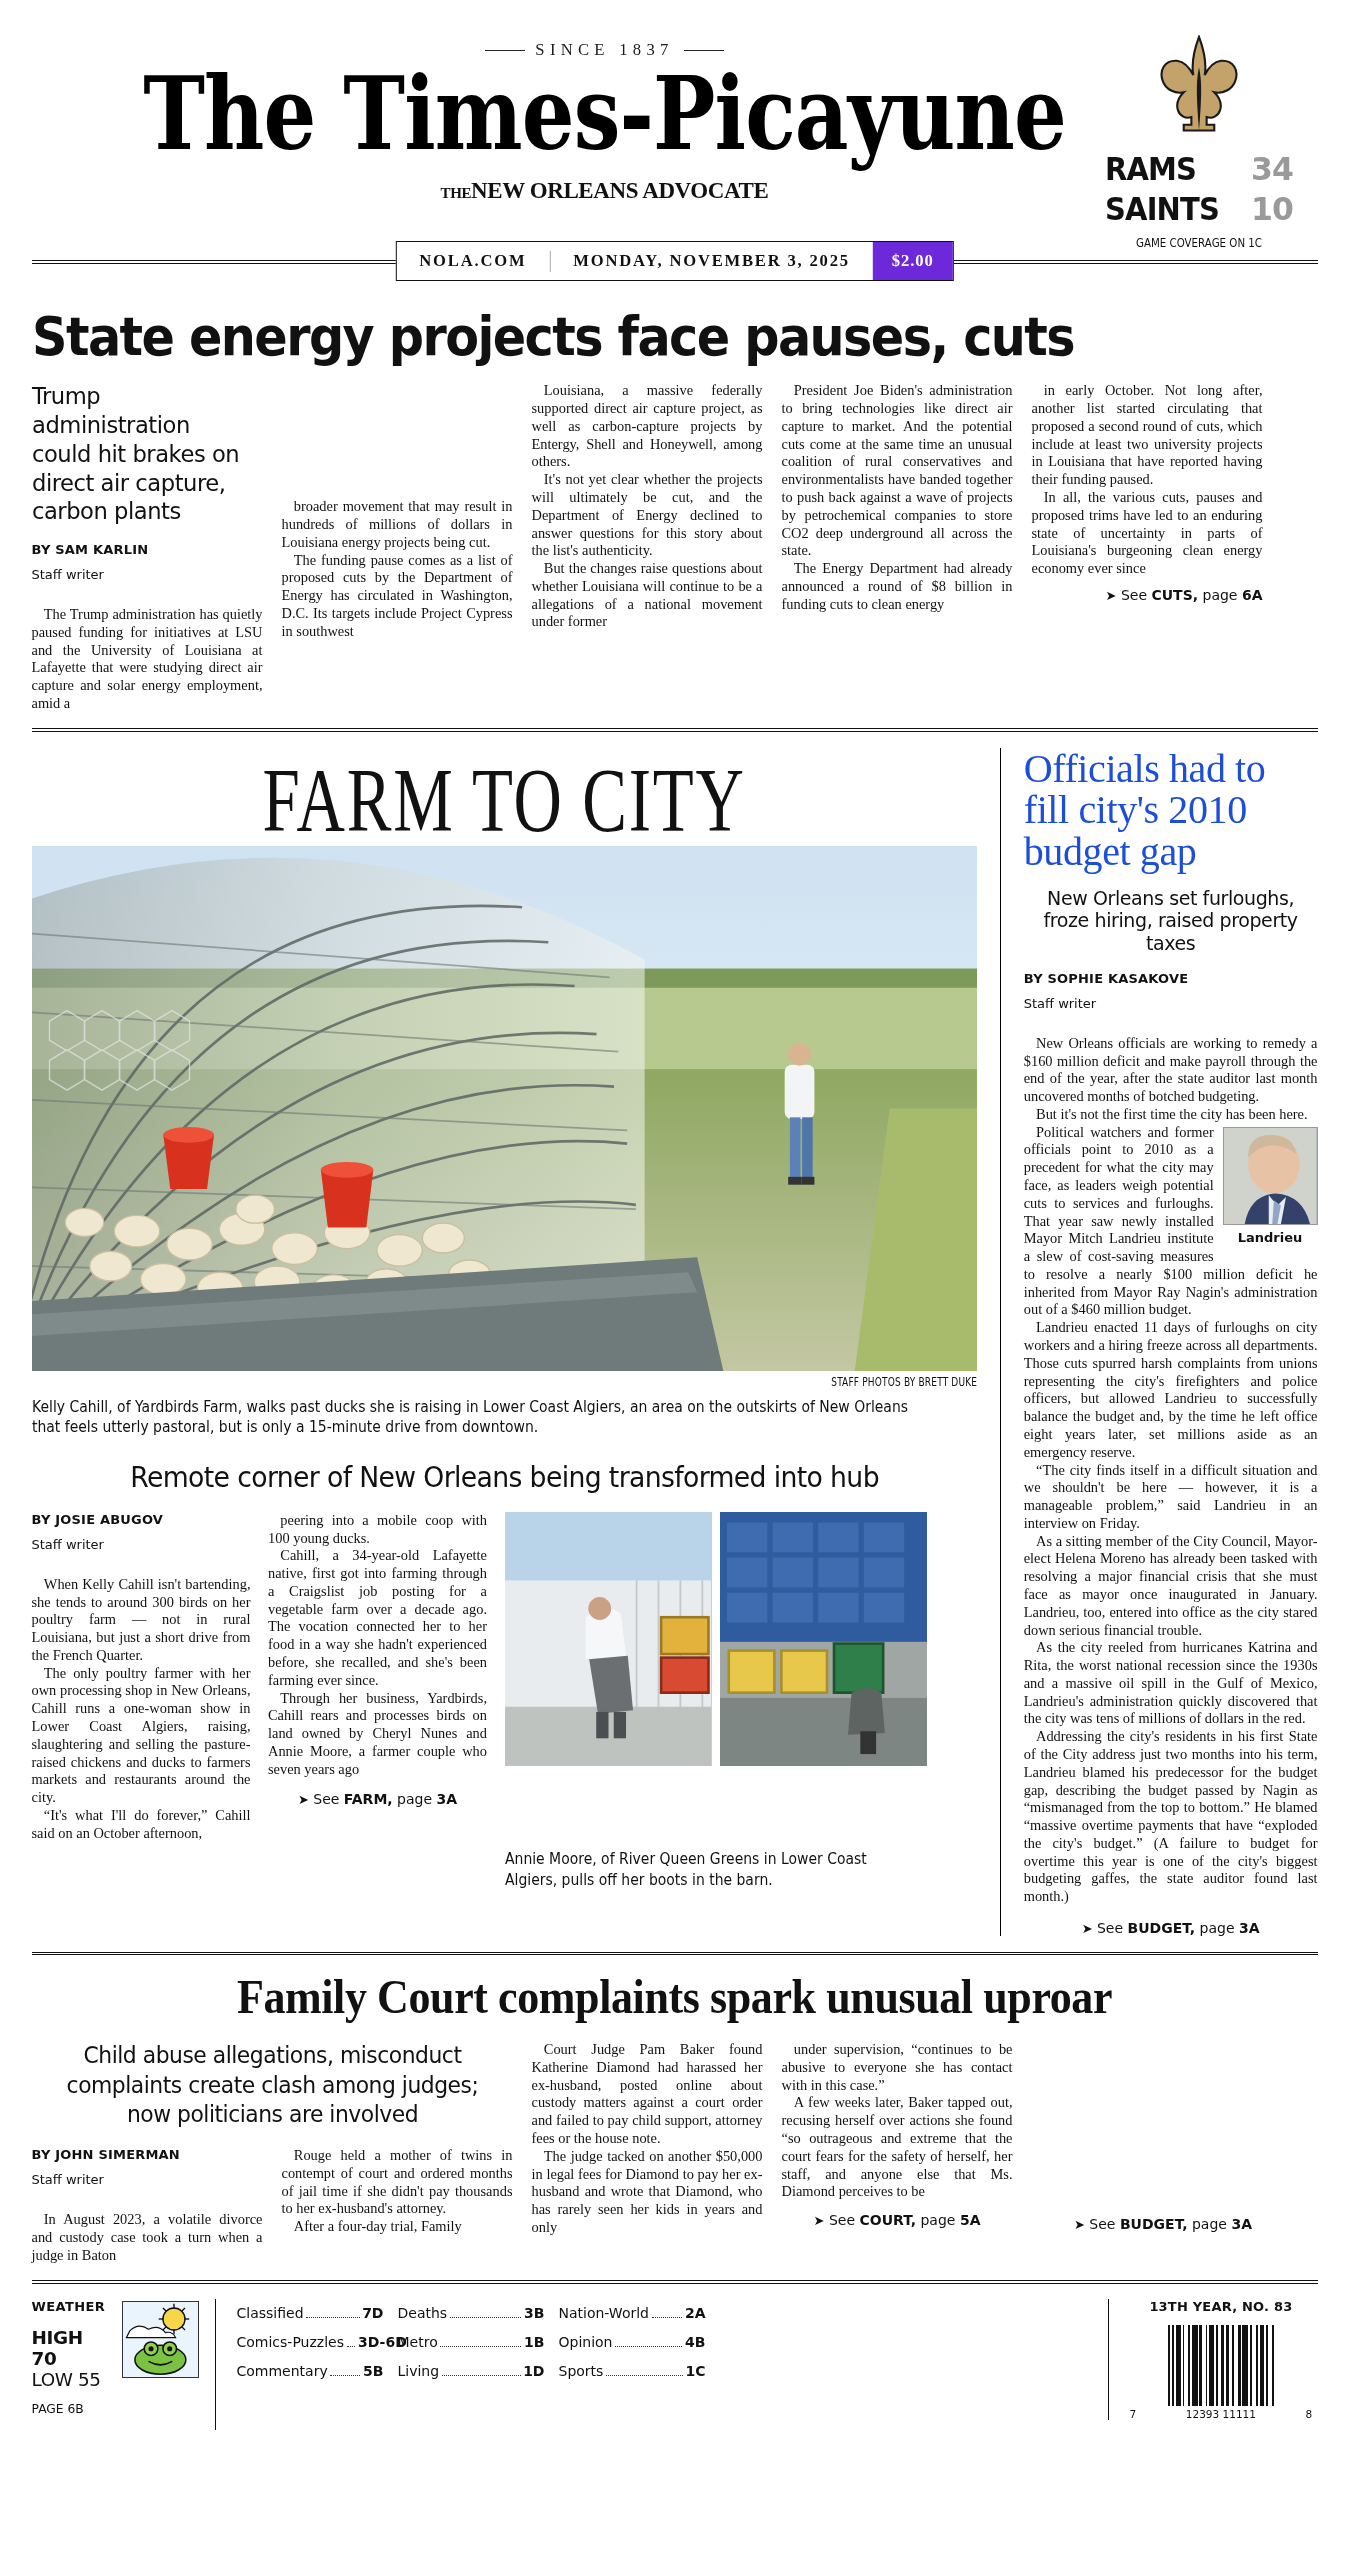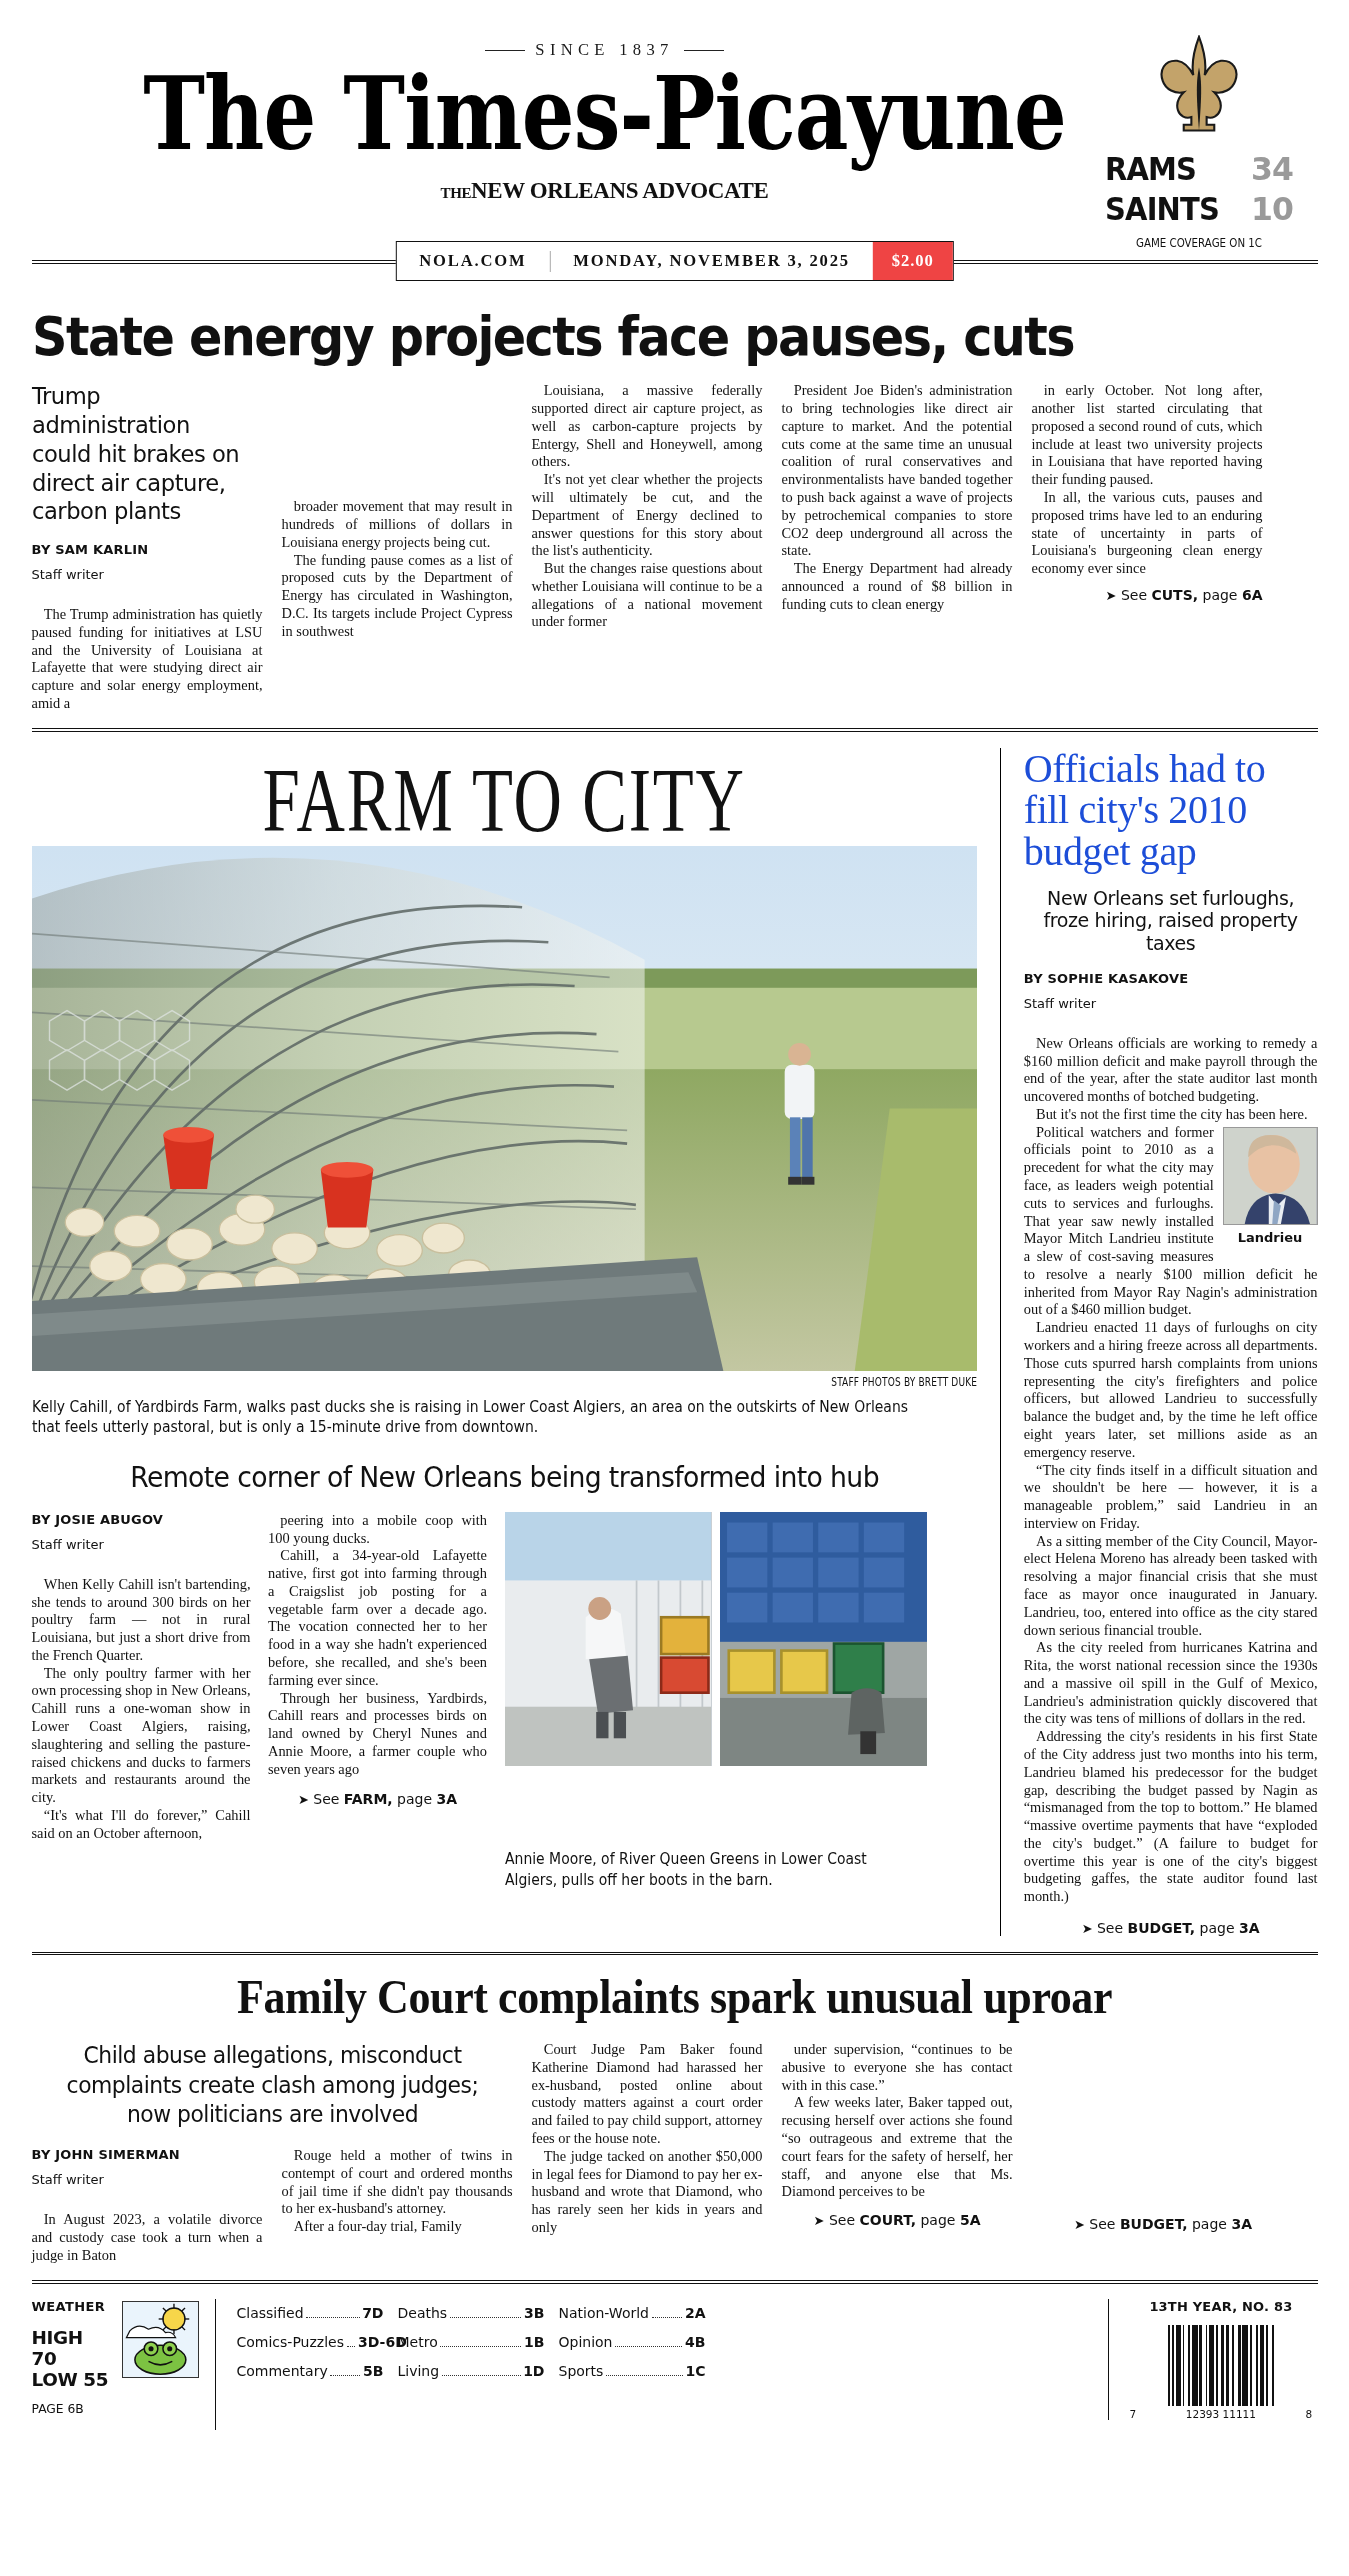--- a/index.html
+++ b/index.html
@@ -51,21 +51,21 @@
   
   .datebar { position:relative; height:46px; margin-top:5.3px; }
   .datebar .hr { position:absolute; left:0; right:0; top:19px; border-top:1.3px solid #111; border-bottom:1.3px solid #111; height:3.5px;}
   .datebar .center {
     position:absolute; left:50%; transform:translateX(-50%); top:0;
     display:flex; align-items:stretch; background:#fff; border:1.3px solid #111; height:40px;
   }
   .datebar .cell { display:flex; align-items:center; padding:0 23px;
     font-family:"Liberation Serif", serif; font-weight:700; font-size:16.6px; letter-spacing:1.8px;}
   .datebar .sep { width:0.9px; background:#aaa; margin:8.8px 0;}
-  .datebar .price { background:#ef4444; color:#fff; display:flex; align-items:center; padding:0 19px;
+  .datebar .price { background:#6d28d9; color:#fff; display:flex; align-items:center; padding:0 19px;
     font-family:"Liberation Serif", serif; font-weight:700; font-size:16.6px; letter-spacing:0.9px;}
 
   
   .lead { margin-top: 23px; }
   .lead h1 {
     font-family:"DejaVu Sans", sans-serif; font-weight:700;
     font-size: 53px; line-height:1.0; letter-spacing:-1.7px;
     transform: scaleX(.93); transform-origin:left center;
     color:#111; white-space:nowrap;
   }
@@ -132,21 +132,21 @@
   .bot-deck { font-family:"DejaVu Sans", sans-serif; font-size:23px; line-height:1.28;
       text-align:center; letter-spacing:-0.5px; transform:scaleX(.95); color:#111;}
 
   
   .footer { display:flex; align-items:flex-start; gap:0; margin-top:12.3px; height:140px;}
   .fbox { border-right:0.9px solid #111; padding:0 15.8px; height:131px;}
   .weather { width:184px; padding-left:0; display:flex; gap:8.8px;}
   .w-left { font-family:"DejaVu Sans", sans-serif; }
   .w-title { font-weight:700; font-size:13px; letter-spacing:0.4px;}
   .w-hi { font-weight:700; font-size:18.4px; margin-top:12.3px; letter-spacing:-0.4px;}
-  .w-lo { font-weight:700; font-size:18.4px; letter-spacing:-0.4px;}
+  .w-lo { font-weight:400; font-size:18.4px; letter-spacing:-0.4px;}
   .w-pg { font-size:12.3px; margin-top:12.3px;}
   .w-art { width:77px; height:77px; border:0.9px solid #333; margin-top:1.8px; position:relative; overflow:hidden; background:#eaf3fb;}
 
   .index { display:flex; gap:0; flex:1; padding-left:21px;}
   .idx-col { width:161px; padding-right:14px;}
   .idx-row { font-family:"DejaVu Sans", sans-serif; font-size:14px; display:flex;
       align-items:baseline; line-height:2.05; white-space:nowrap;}
   .idx-name { }
   .idx-dots { flex:1; border-bottom:1.8px dotted #333; margin:0 2.6px 3.5px 2.6px; min-width:8.8px;}
   .idx-pg { font-weight:700; }

